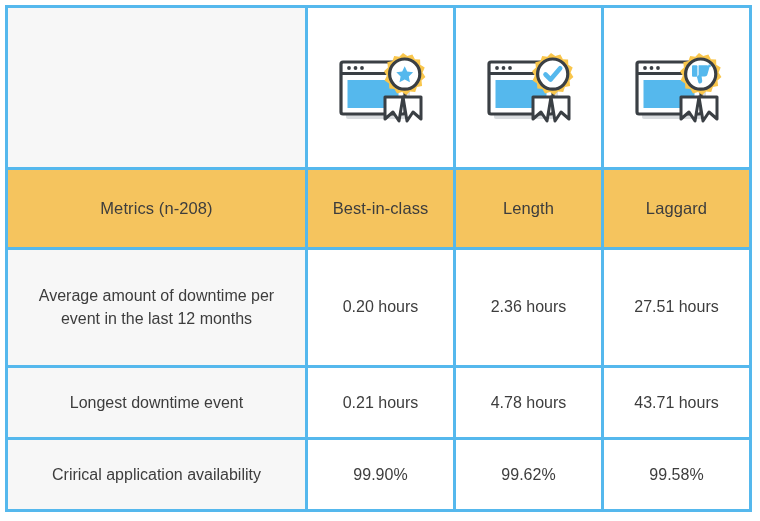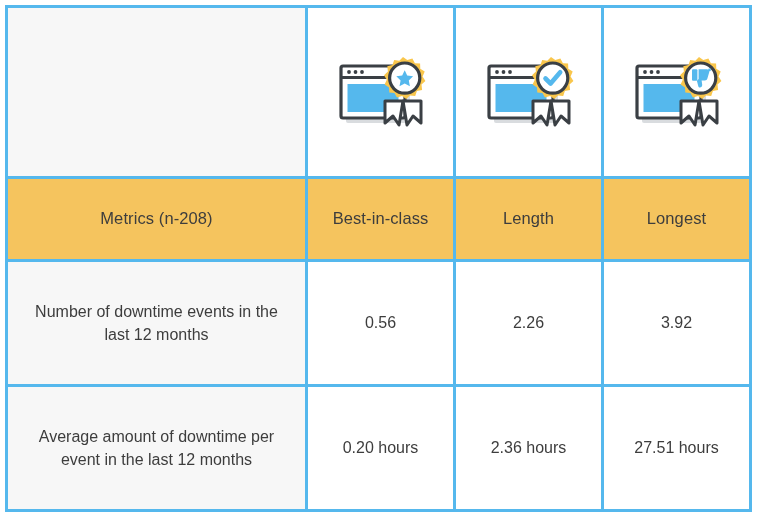--- a/index.html
+++ b/index.html
@@ -177,39 +177,47 @@
               <rect x="79.2" y="17.6" width="2.6" height="2.6" rx="1.0" fill="#55b8ed"></rect>
             </svg>
           </div>
         </td>
       </tr>
 
       <tr class="row-header">
         <td>Metrics (n-208)</td>
         <td>Best-in-class</td>
         <td>Length</td>
-        <td>Longest</td>
-      </tr>
-
-      <tr class="row-data r-tall">
-        <td class="metric-cell">
-          <span class="metric-text">Number of downtime events in the last 12 months</span>
-        </td>
-        <td class="value-cell">0.56</td>
-        <td class="value-cell">2.26</td>
-        <td class="value-cell">3.92</td>
-      </tr>
+        <td>Laggard</td>
+      </tr>
+
 
       <tr class="row-data r-tall">
         <td class="metric-cell">
           <span class="metric-text">Average amount of downtime per event in the last 12 months</span>
         </td>
         <td class="value-cell">0.20 hours</td>
         <td class="value-cell">2.36 hours</td>
         <td class="value-cell">27.51 hours</td>
       </tr>
 
-
+      <tr class="row-data r-short">
+        <td class="metric-cell">
+          <span class="metric-text">Longest downtime event</span>
+        </td>
+        <td class="value-cell">0.21 hours</td>
+        <td class="value-cell">4.78 hours</td>
+        <td class="value-cell">43.71 hours</td>
+      </tr>
+
+      <tr class="row-data r-short">
+        <td class="metric-cell">
+          <span class="metric-text">Crirical application availability</span>
+        </td>
+        <td class="value-cell">99.90%</td>
+        <td class="value-cell">99.62%</td>
+        <td class="value-cell">99.58%</td>
+      </tr>
 
 
     </tbody>
   </table>
 </div>
 
 </body></html>

